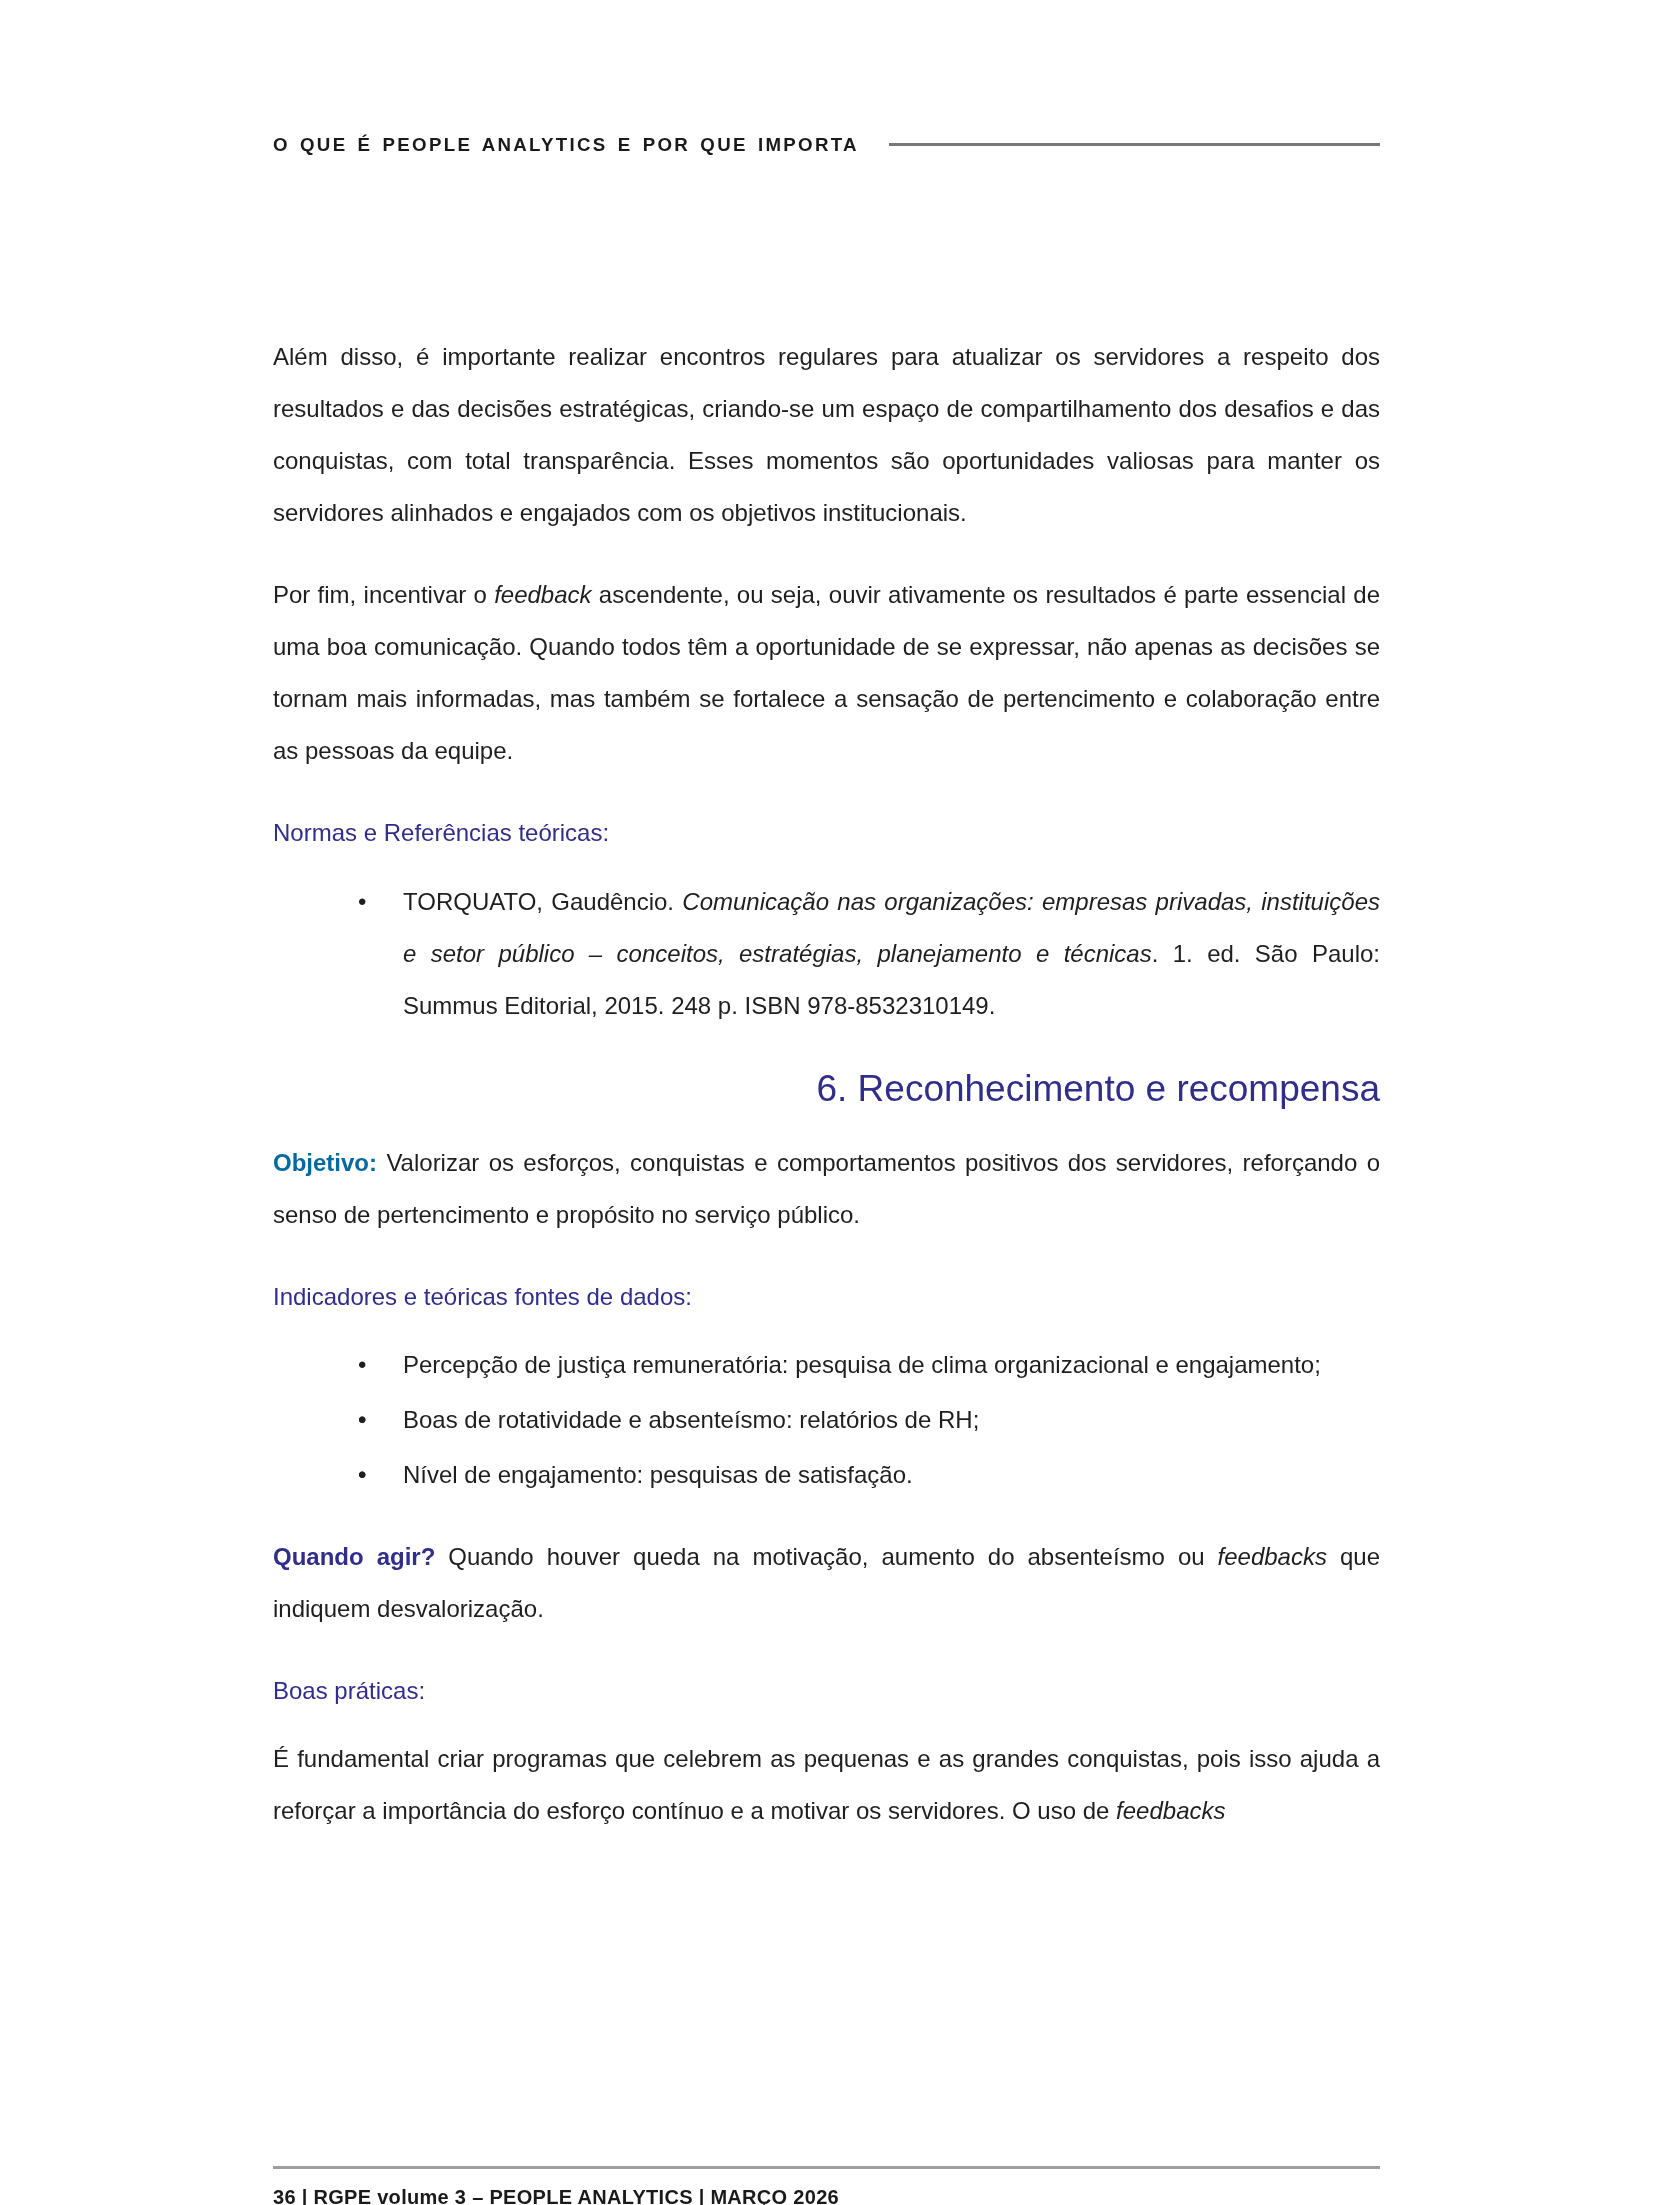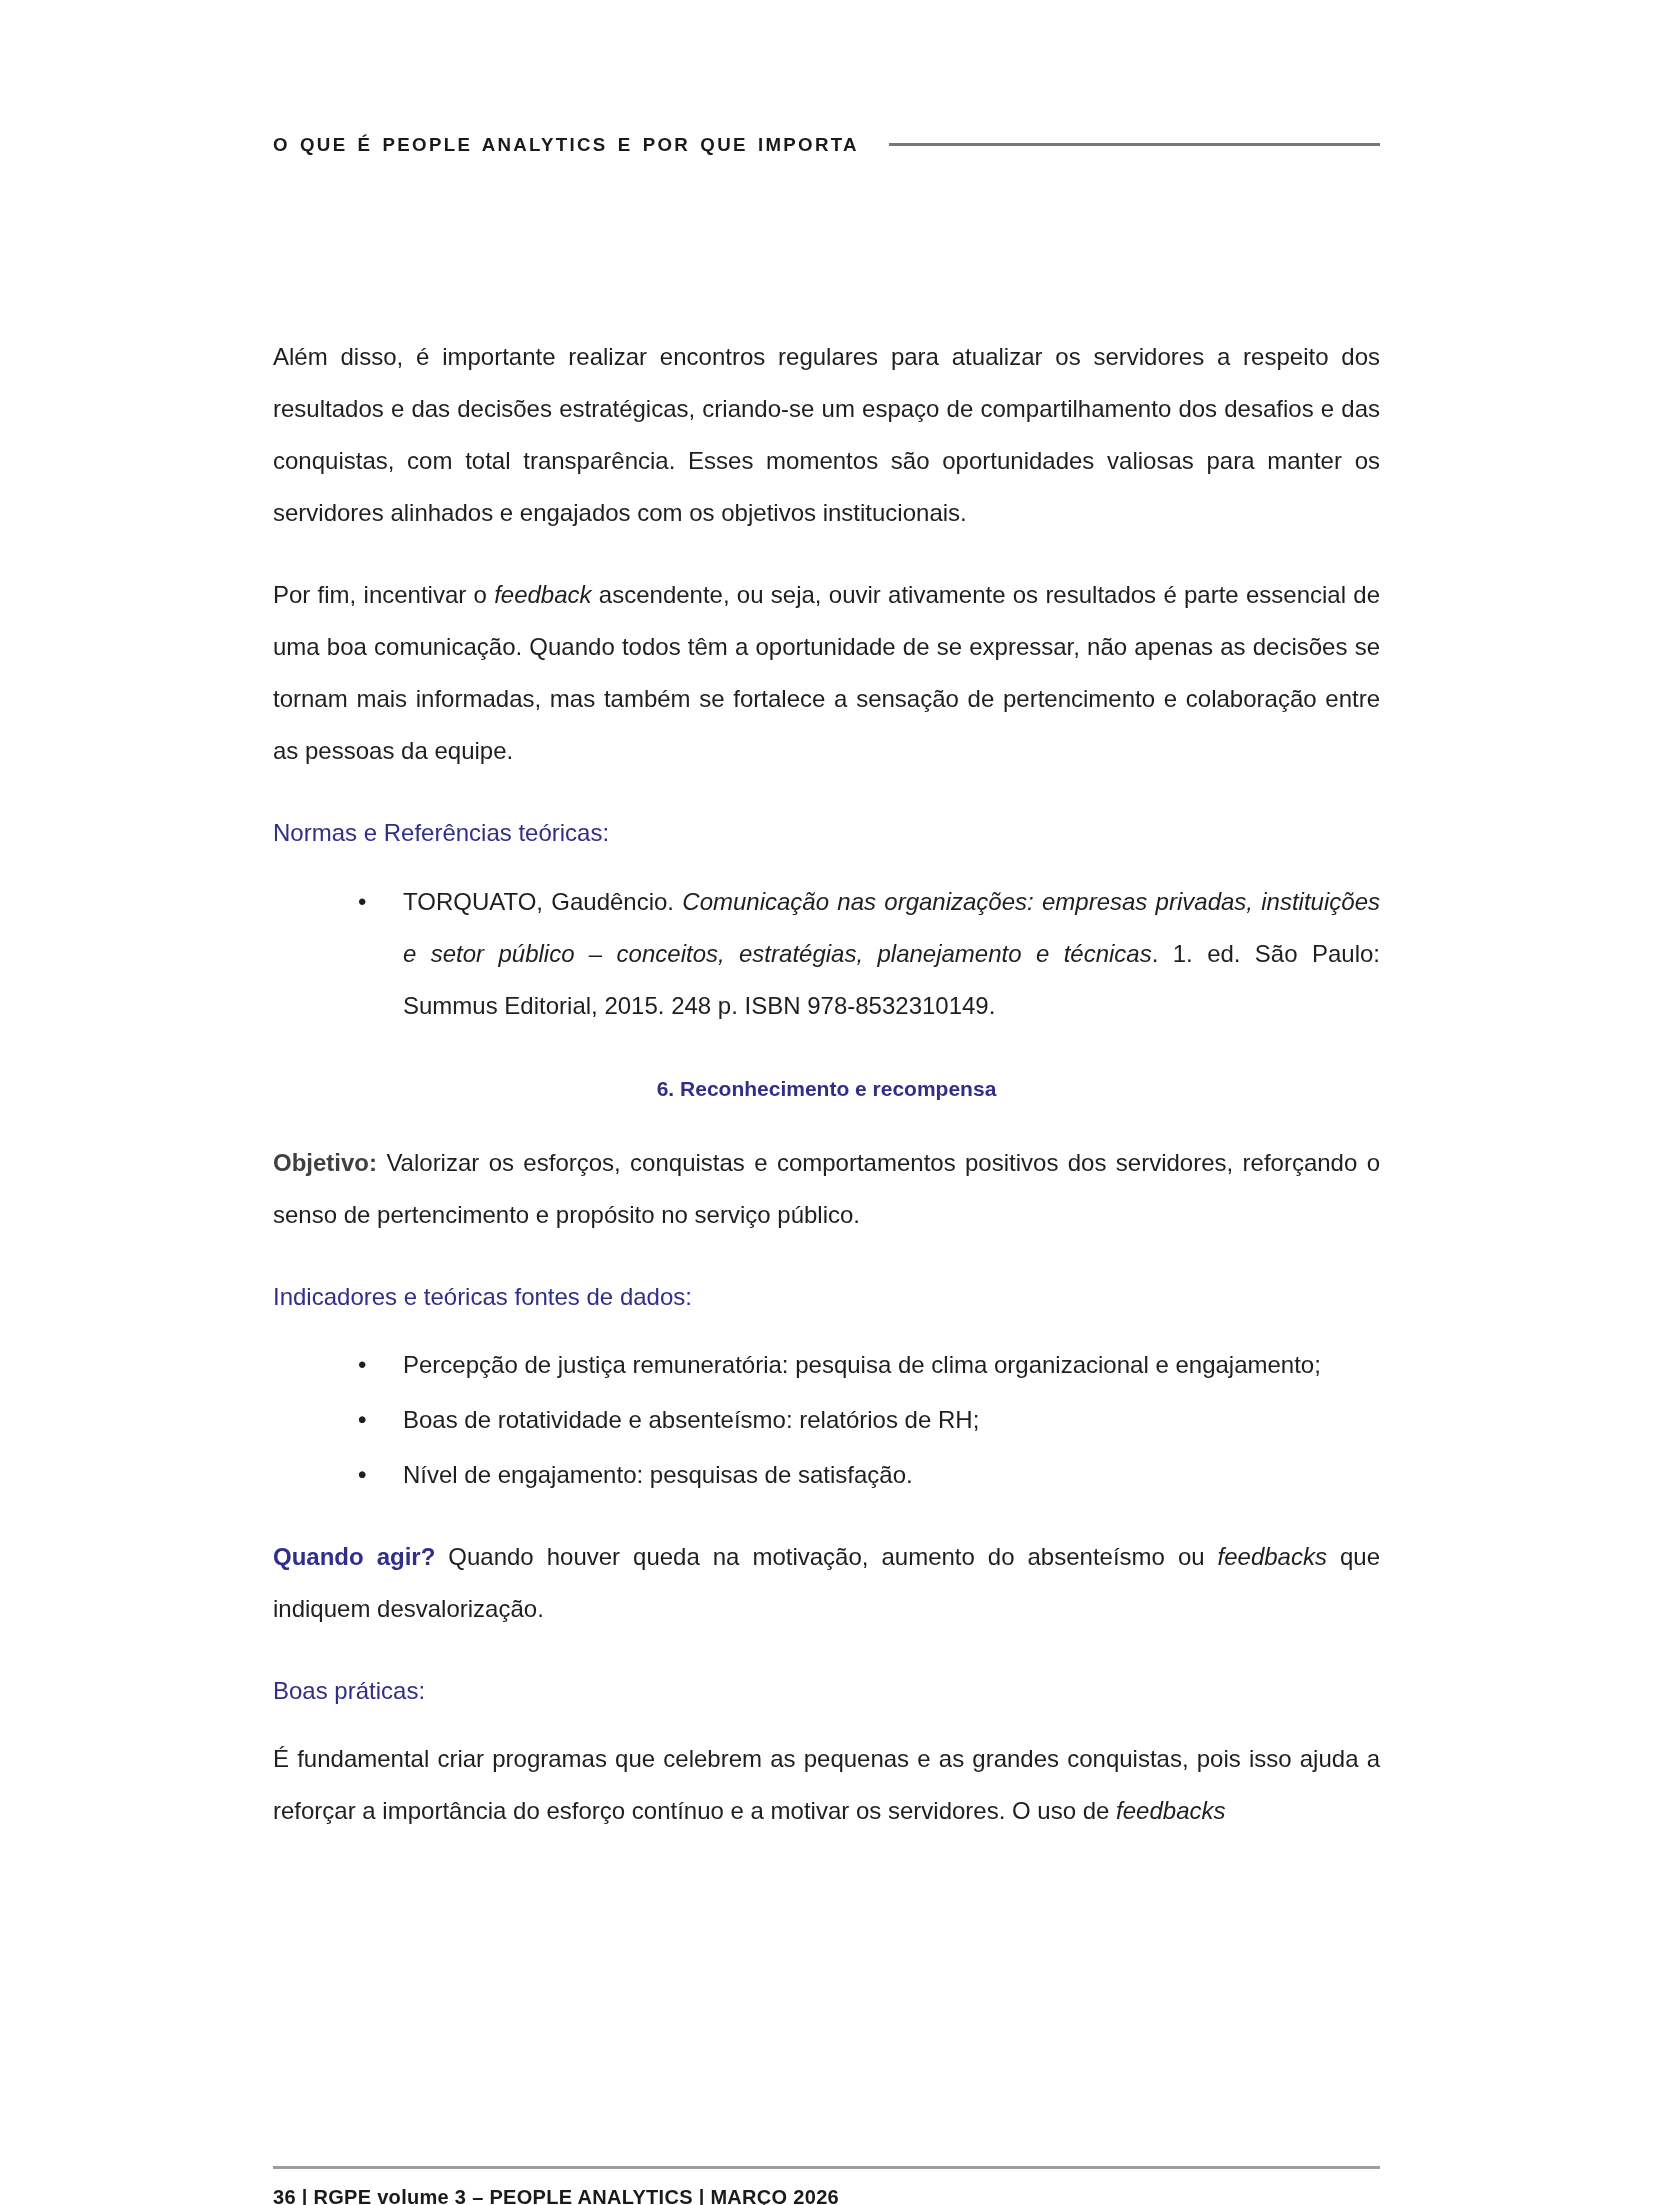--- a/index.html
+++ b/index.html
@@ -32,22 +32,22 @@
   
   main{
     margin:0 274px 0 273px;
     font-size:24px;line-height:52px;
     text-align:justify;
   }
   main p{margin:0 0 30px;}
   p.first{margin-top:173px;}
 
   h2{
-    font-size:21px;line-height:40px;font-weight:bold;
-    color:var(--accent);margin:37px 0 28px;text-align:center;
+    font-size:37px;line-height:40px;font-weight:normal;
+    color:var(--accent);margin:37px 0 28px;text-align:right;
   }
   h3{
     font-size:24px;line-height:52px;font-weight:normal;
     color:var(--accent);margin:30px 0 16.7px;text-align:left;
   }
 
   ul{list-style:none;margin:0 0 30px;}
   ul li{position:relative;padding-left:130px;}
   ul li + li{margin-top:2.7px;}
   .marker{position:absolute;left:85px;top:0;font-style:normal;}
@@ -82,21 +82,21 @@
 
     <ul>
       <li>
         <span class="marker">•</span>
         <span><span>TORQUATO, Gaudêncio. </span><span style="font-style: italic;">Comunicação nas organizações: empresas privadas, instituições e setor público – conceitos, estratégias, planejamento e técnicas</span><span>. 1. ed. São Paulo: Summus Editorial, 2015. 248 p. ISBN 978-8532310149.</span></span>
       </li>
     </ul>
 
     <h2>6. Reconhecimento e recompensa</h2>
 
-    <p><span style="font-weight: bold; color: #404040;">Objetivo: </span><span>Valorizar os esforços, conquistas e comportamentos positivos dos servidores, reforçando o senso de pertencimento e propósito no serviço público.</span></p>
+    <p><span style="font-weight: bold; color: #0369a1;">Objetivo: </span><span>Valorizar os esforços, conquistas e comportamentos positivos dos servidores, reforçando o senso de pertencimento e propósito no serviço público.</span></p>
 
     <h3>Indicadores e teóricas fontes de dados:</h3>
 
     <ul>
       <li>
         <span class="marker">•</span>
         <span><span>Percepção de justiça remuneratória: pesquisa de clima organizacional e engajamento;</span></span>
       </li>
       <li>
         <span class="marker">•</span>

